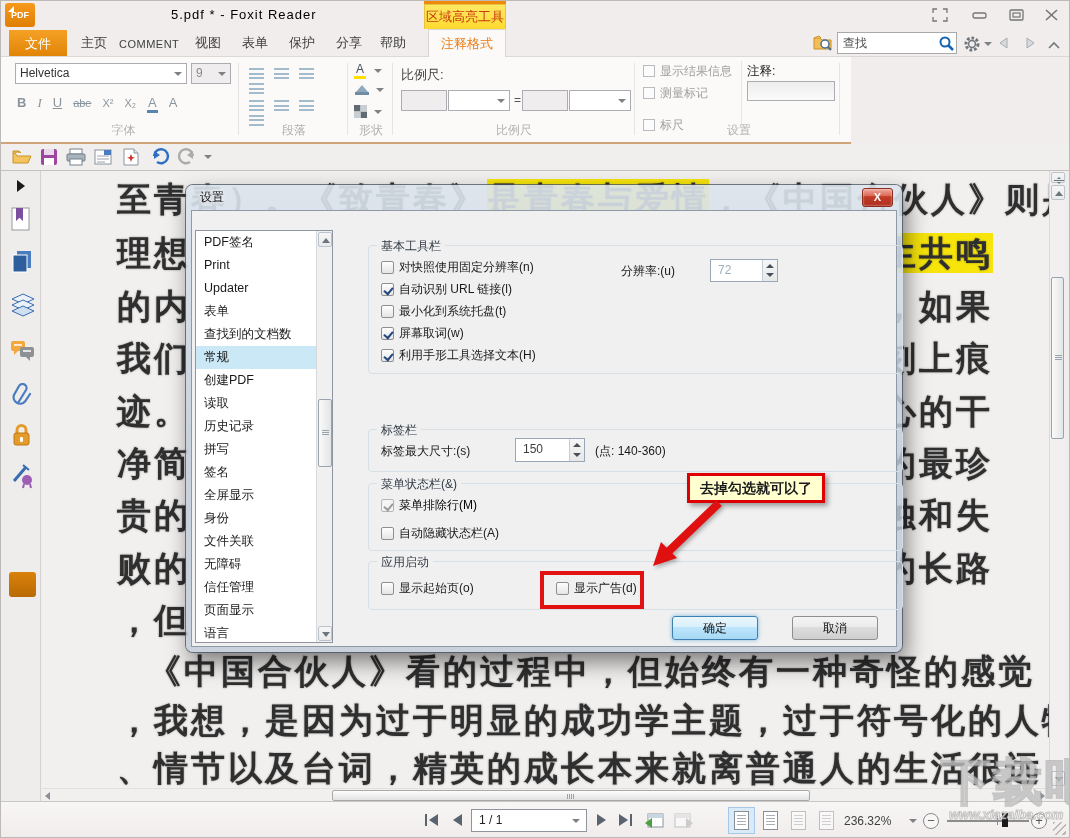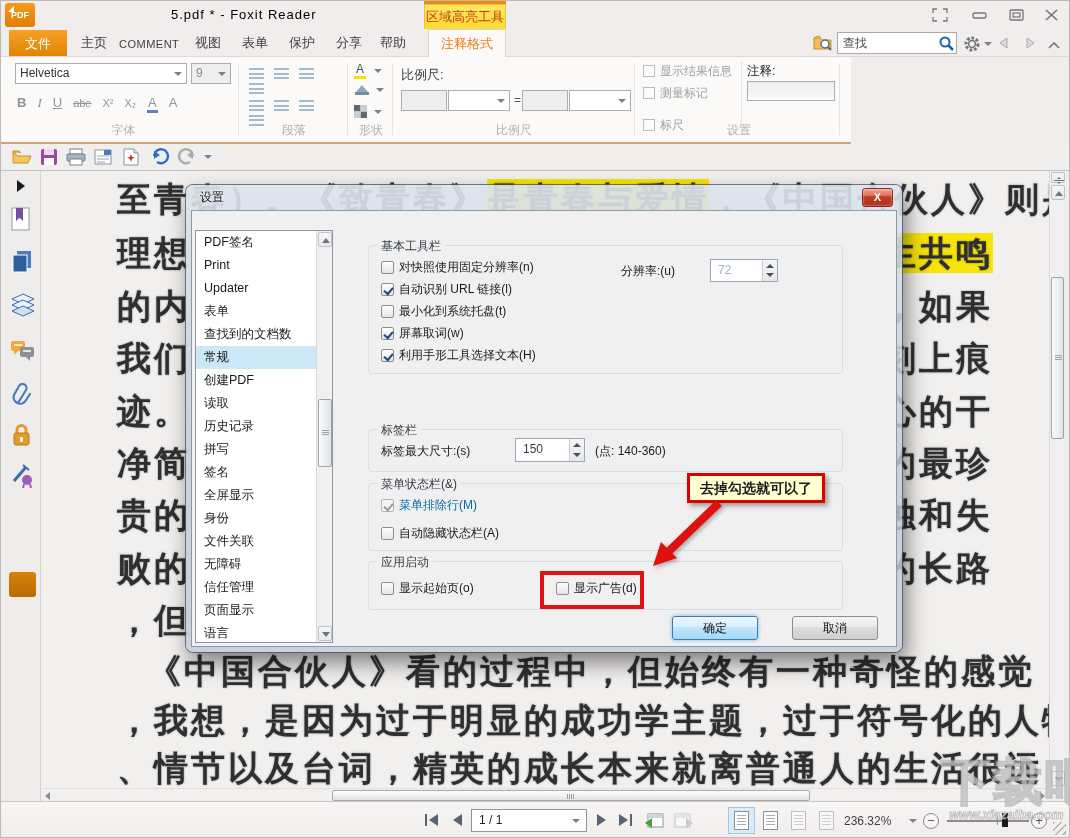--- a/index.html
+++ b/index.html
@@ -74,26 +74,26 @@
   #dlg-close { position:absolute; right:9px; top:3px; width:31px; height:19px; background:linear-gradient(#F0A79C,#DC6A57 40%,#C23B27 45%,#B03020); border:1px solid #8C2B1E; border-radius:3px; color:#fff; font-weight:bold; font-size:11px; text-align:center; line-height:17px; box-shadow:inset 0 0 2px rgba(255,255,255,.8); }
   #dlg-client { position:absolute; left:5px; top:25px; width:706px; height:437px; background:#F0F0F0; border:1px solid #8E99A6; }
   #dlg-list { position:absolute; left:3px; top:19px; width:138px; height:413px; background:#fff; border:1px solid #8E959E; overflow:hidden; }
   .dlg-item { height:23px; line-height:23px; padding-left:8px; font-size:12.5px; color:#1a1a1a; white-space:nowrap; }
   .dlg-item.sel { background:#CBE8F6; }
   #dlg-list-sb { position:absolute; right:0; top:0; width:16px; height:100%; background:#F0F0F0; border-left:1px solid #D9D9D9; }
   .sbbtn { position:absolute; left:1px; width:14px; height:15px; background:linear-gradient(#F6F6F6,#EAEAEA); border:1px solid #BBC3CC; border-radius:2px; }
   .tri-up { position:absolute; left:3px; top:5px; border-left:4px solid transparent; border-right:4px solid transparent; border-bottom:5px solid #6B7680; width:0; height:0; }
   .tri-dn { position:absolute; left:3px; top:5px; border-left:4px solid transparent; border-right:4px solid transparent; border-top:5px solid #6B7680; width:0; height:0; }
   #dlg-list-thumb { position:absolute; left:1px; top:168px; width:14px; height:68px; background:linear-gradient(90deg,#FAFAFA,#E2E4E6); border:1px solid #9AA2AD; border-radius:2px; }
-  .group { position:absolute; left:176px; width:475px; border:1px solid #D5DFE5; border-radius:4px; }
+  .group { position:absolute; left:176px; width:535px; border:1px solid #D5DFE5; border-radius:4px; }
   .gtitle { position:absolute; left:8px; top:-8px; background:#F0F0F0; padding:0 4px; font-size:12px; color:#333B45; }
   .cbrow { position:absolute; left:12px; height:18px; font-size:12px; color:#1a1a1a; white-space:nowrap; }
   .cb { display:inline-block; width:13px; height:13px; border:1px solid #8E8F8F; border-radius:2px; background:linear-gradient(#FEFEFE,#E5E5E5); vertical-align:-3px; margin-right:5px; position:relative; }
   .cb.checked::after { content:""; position:absolute; left:2px; top:3px; width:7px; height:4px; border-left:2px solid #25477B; border-bottom:2px solid #25477B; transform:rotate(-50deg); }
-  .cbrow.disabled { color:#0369a1; }
+  .cbrow.disabled { color:#000000; }
   .cbrow.disabled .cb { background:#F4F4F4; border-color:#B5B5B5; }
   .cbrow.disabled .cb.checked::after { border-color:#9a9a9a; }
   .spin { position:absolute; background:#fff; border:1px solid #98A8B8; font-size:12px; }
   .spin .val { position:absolute; left:7px; top:3px; }
   .spinbtns { position:absolute; right:0; top:0; bottom:0; width:15px; border-left:1px solid #C5CDD5; background:linear-gradient(#F6F6F6,#E8E8E8); }
   .spinbtns i { position:absolute; left:3px; width:0; height:0; border-left:4px solid transparent; border-right:4px solid transparent; }
   .spinbtns .u { top:4px; border-bottom:4px solid #49505A; }
   .spinbtns .d { bottom:4px; border-top:4px solid #49505A; }
   .dlabel { position:absolute; font-size:12px; color:#1a1a1a; white-space:nowrap; }
   #red-box { position:absolute; left:171px; top:9px; width:104px; height:38px; border:4px solid #E21212; z-index:5; }

